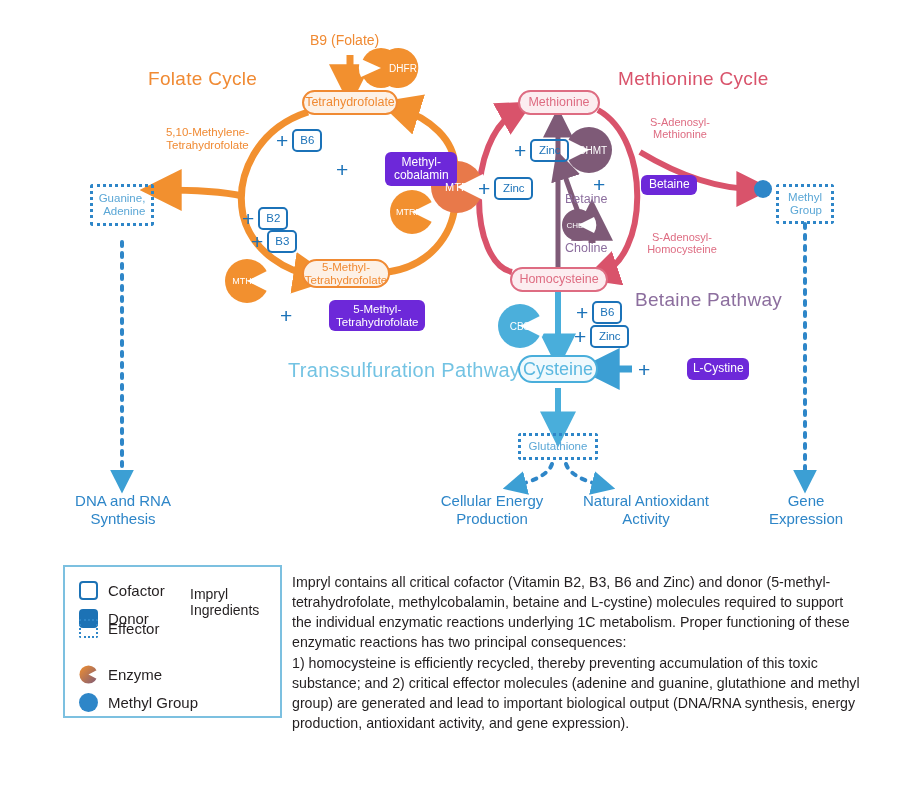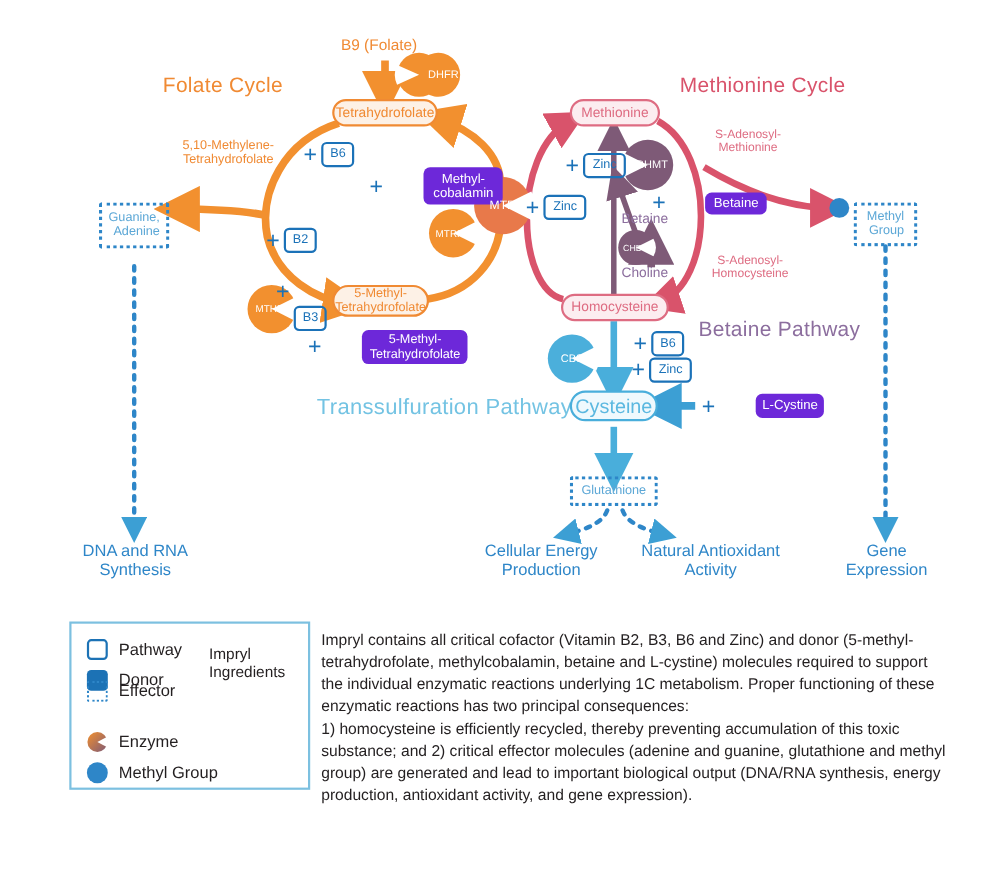--- a/index.html
+++ b/index.html
@@ -229,21 +229,21 @@
     <span class="cof" style="width:26px;height:19px;font-size:11.5px;">B6</span>
   </div>
 
   <div class="abs" style="left:242px;top:207px;display:flex;align-items:center;gap:4px;">
     <span class="plus">+</span>
     <span class="cof" style="width:26px;height:19px;font-size:11.5px;">B2</span>
   </div>
 
   <div class="abs" style="left:251px;top:230px;display:flex;align-items:center;gap:4px;">
     <span class="plus">+</span>
-    <span class="cof" style="width:26px;height:19px;font-size:11.5px;margin-top:48px;">B3</span>
+    <span class="cof" style="width:26px;height:19px;font-size:11.5px;">B3</span>
   </div>
 
   <div class="abs" style="left:514px;top:139px;display:flex;align-items:center;gap:4px;">
     <span class="plus">+</span>
     <span class="cof" style="width:35px;height:19px;font-size:11.5px;">Zinc</span>
   </div>
 
   <div class="abs" style="left:478px;top:177px;display:flex;align-items:center;gap:4px;">
     <span class="plus">+</span>
     <span class="cof" style="width:35px;height:19px;font-size:11.5px;">Zinc</span>
@@ -302,21 +302,21 @@
   <div class="abs outlabel" style="left:427px;top:492px;width:130px;white-space:pre-line;">Cellular Energy
 Production</div>
   <div class="abs outlabel" style="left:748px;top:492px;width:116px;white-space:pre-line;">Gene
 Expression</div>
   <div class="abs outlabel" style="left:570px;top:492px;width:152px;white-space:pre-line;">Natural Antioxidant
 Activity</div>
 
   <div id="legend">
     <div class="leg-row" style="left:14px;top:12px;">
       <span class="sw sw-cof"></span>
-      <span class="leg-txt">Pathway</span>
+      <span class="leg-txt">Cofactor</span>
     </div>
     <div class="leg-row" style="left:14px;top:40px;">
       <span class="sw sw-donor"></span>
       <span class="leg-txt">Donor</span>
     </div>
     <div class="leg-row" style="left:14px;top:50px;">
       <span class="sw sw-eff"></span>
       <span class="leg-txt">Effector</span>
     </div>
     <div class="leg-row" style="left:14px;top:96px;">

